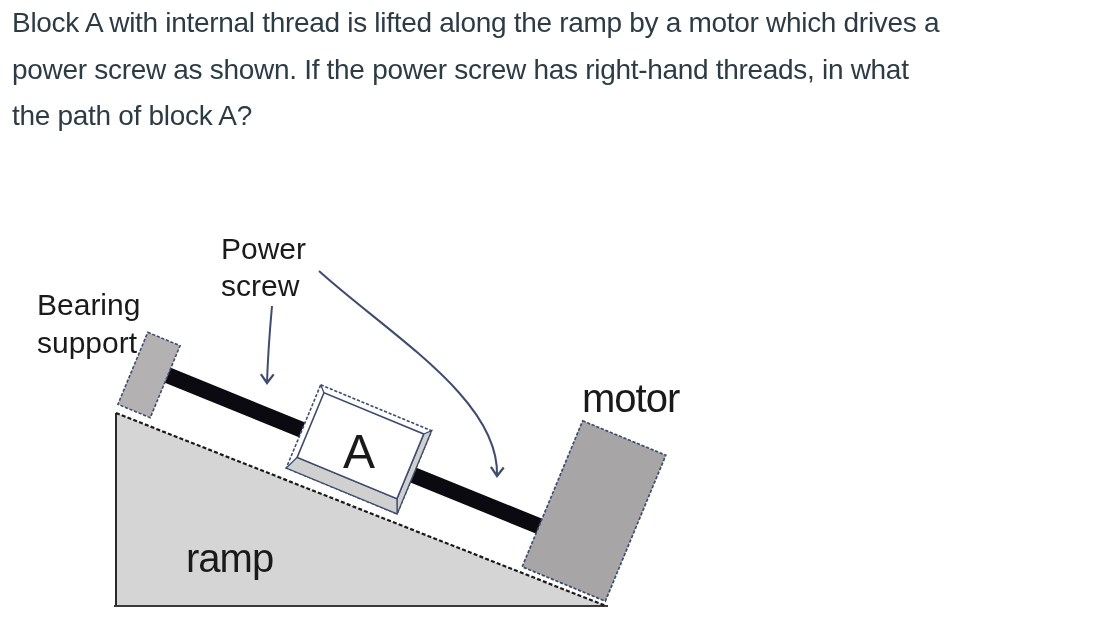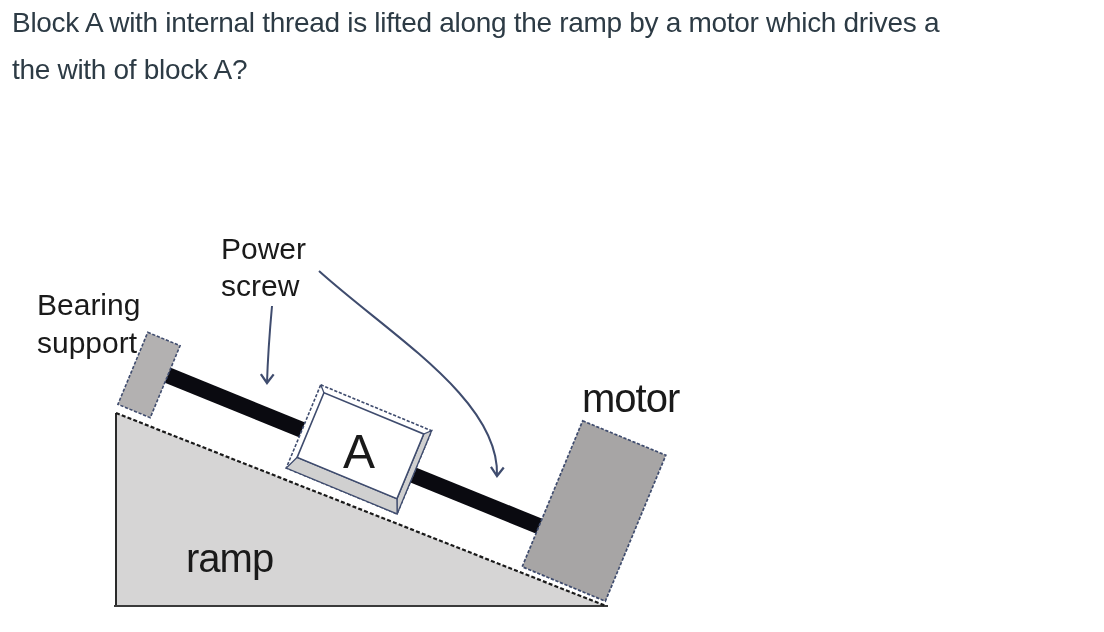--- a/index.html
+++ b/index.html
@@ -29,21 +29,22 @@
   .dashed{stroke-dasharray:3.2 1.7;}
   .arrow{stroke:#3f4c6e;stroke-width:2;fill:none;}
 </style>
 </head>
 <body>
 
 <div class="page">
 
   <div class="question">
     <div>Block A with internal thread is lifted along the ramp by a motor which drives a</div>
-    <div>the with of block A?</div>
+    <div>power screw as shown. If the power screw has right-hand threads, in what</div>
+    <div>the path of block A?</div>
   </div>
 
   <svg class="diagram" width="1104" height="632" viewBox="0 0 1104 632">
     <defs>
       <marker id="ah" markerWidth="8" markerHeight="8" viewBox="0 0 10 10" refX="6.5" refY="5" orient="auto" markerUnits="strokeWidth">
         <path d="M1,1 L6.5,5 L1,9" fill="none" stroke="#3f4c6e" stroke-width="1.4"></path>
       </marker>
     </defs>
 
     <g>

